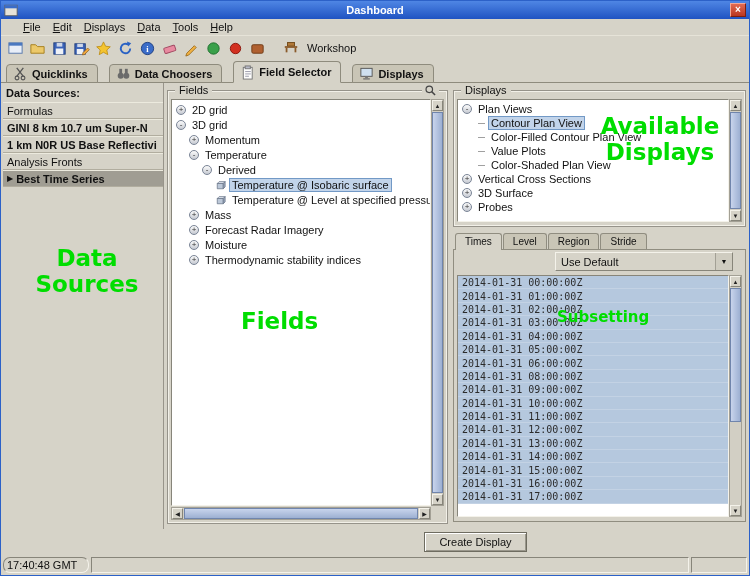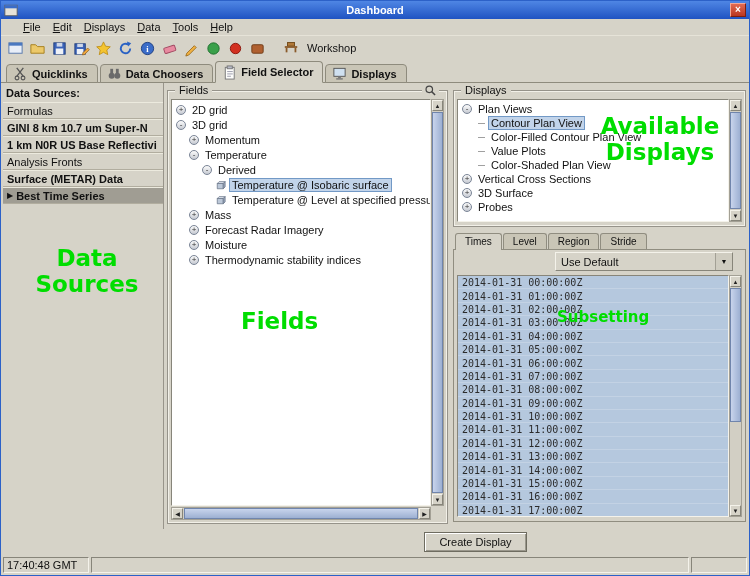--- a/index.html
+++ b/index.html
@@ -25,21 +25,21 @@
   .toolbar { height:24px; display:flex; align-items:center; padding-left:4px; }
   .tb-icons { display:flex; align-items:center; }
   .tbtn { width:21px; height:20px; display:flex; align-items:center; justify-content:center; margin-right:1px; }
   .tbtn svg { width:17px; height:17px; }
   .workshop { display:flex; align-items:center; gap:8px; margin-left:14px; }
   .wico svg { width:16px; height:16px; }
 
   
   .tabrow { height:23px; display:flex; align-items:flex-end; padding-left:5px; border-bottom:1px solid #8e8b7d; }
   .tab { display:flex; align-items:center; gap:4px; padding:2px 9px 2px 6px; height:19px;
-    background:#c9c5b6; border:1px solid #8e8b7d; border-radius:4px 4px 0 0; margin-right:2px; margin-bottom:-1px;
+    background:#c9c5b6; border:1px solid #8e8b7d; border-radius:4px 4px 0 0; margin-right:11px; margin-bottom:-1px;
     font-weight:bold; white-space:nowrap; }
   .tab-sel { background:#d6d3c8; height:22px; border-bottom:1px solid #d6d3c8; z-index:2;justify-content:flex-end; }
   .tab-ico { display:inline-flex; }
   .tab-ico svg { width:15px; height:15px; }
 
   
   .content { position:relative; height:446px; }
 
   
   .left-panel { position:absolute; left:2px; top:0; width:161px; height:100%; border-right:1px solid #98948a; }
@@ -103,21 +103,21 @@
   .time-row { height:13.4px; display:flex; align-items:center; padding-left:4px; background:#b5c8de; color:#2c2c2c;
     font-family:"DejaVu Sans Mono",monospace; font-size:10px; box-shadow:inset 0 -1px 0 #c3d2e4; }
 
   
   .btnrow { position:relative; height:26px;margin-left:21px; }
   .create-btn { position:absolute; left:402px; top:3px; width:103px; height:20px; background:#d6d3c8;
     border:1px solid #6e6c60; box-shadow:inset 1px 1px 0 #fff, inset -1px -1px 0 #9a978c;
     font-family:inherit; font-size:11px; color:#111; }
   .statusbar { height:20px; display:flex; gap:2px; padding:2px; }
   .sb-box { border:1px solid; border-color:#87857a #f4f2ea #f4f2ea #87857a; height:16px; }
-  .sb-time { width:86px; padding:1px 3px; }
+  .sb-time { width:86px; padding:1px 3px;border-radius:7px; }
   .sb-mid { flex:1; }
   .sb-right { width:56px; }
 
   
   .annot { position:absolute; z-index:20; pointer-events:none; font-family:"DejaVu Sans",sans-serif;
     font-weight:bold; line-height:1.15; }
   .annot-ds     { left:16px;  top:162px; width:140px; text-align:center; font-size:23px; }
   .annot-fields { left:240px; top:225px; font-size:23px; }
   .annot-avail  { left:585px; top:30px;  width:148px; text-align:center; font-size:23px; }
   .annot-subset { left:556px; top:226px; font-size:15px; }
@@ -283,23 +283,20 @@
           </div>
           <div class="ds-item b">
             <span>GINI 8 km 10.7 um Super-N</span>
           </div>
           <div class="ds-item b">
             <span>1 km N0R US Base Reflectivi</span>
           </div>
           <div class="ds-item">
             <span>Analysis Fronts</span>
           </div>
-          <div class="ds-item b">
-            <span>Surface (METAR) Data</span>
-          </div>
           <div class="ds-item b sel">
             <span class="ds-arrow">▶</span>
             <span>Best Time Series</span>
           </div>
         </div>
     </div>
 
     <div class="fields-panel titled">
       <span class="legend">Fields</span>
       <span class="search">
@@ -435,21 +432,20 @@
         </div>
         <div class="times-wrap">
           <div id="times-list">
               <div class="time-row">2014-01-31 00:00:00Z</div>
               <div class="time-row">2014-01-31 01:00:00Z</div>
               <div class="time-row">2014-01-31 02:00:00Z</div>
               <div class="time-row">2014-01-31 03:00:00Z</div>
               <div class="time-row">2014-01-31 04:00:00Z</div>
               <div class="time-row">2014-01-31 05:00:00Z</div>
               <div class="time-row">2014-01-31 06:00:00Z</div>
-              <div class="time-row">2014-01-31 07:00:00Z</div>
               <div class="time-row">2014-01-31 08:00:00Z</div>
               <div class="time-row">2014-01-31 09:00:00Z</div>
               <div class="time-row">2014-01-31 10:00:00Z</div>
               <div class="time-row">2014-01-31 11:00:00Z</div>
               <div class="time-row">2014-01-31 12:00:00Z</div>
               <div class="time-row">2014-01-31 13:00:00Z</div>
               <div class="time-row">2014-01-31 14:00:00Z</div>
               <div class="time-row">2014-01-31 15:00:00Z</div>
               <div class="time-row">2014-01-31 16:00:00Z</div>
               <div class="time-row">2014-01-31 17:00:00Z</div>

